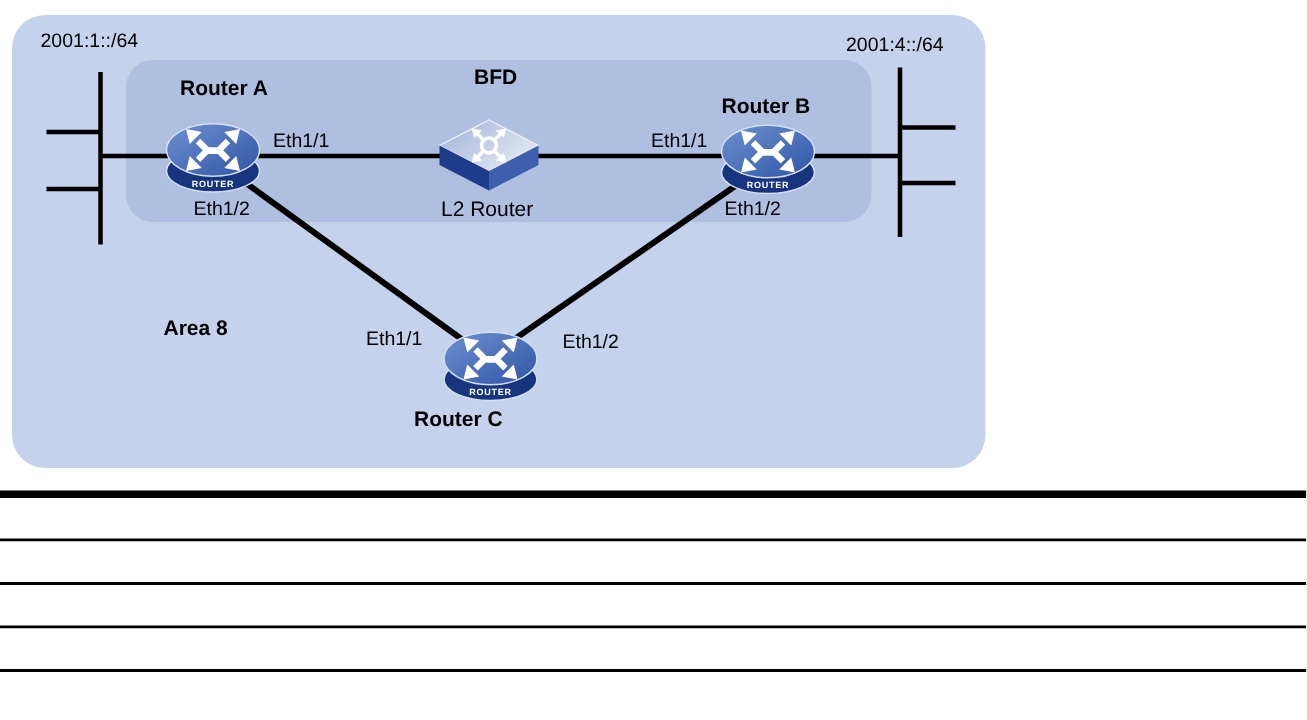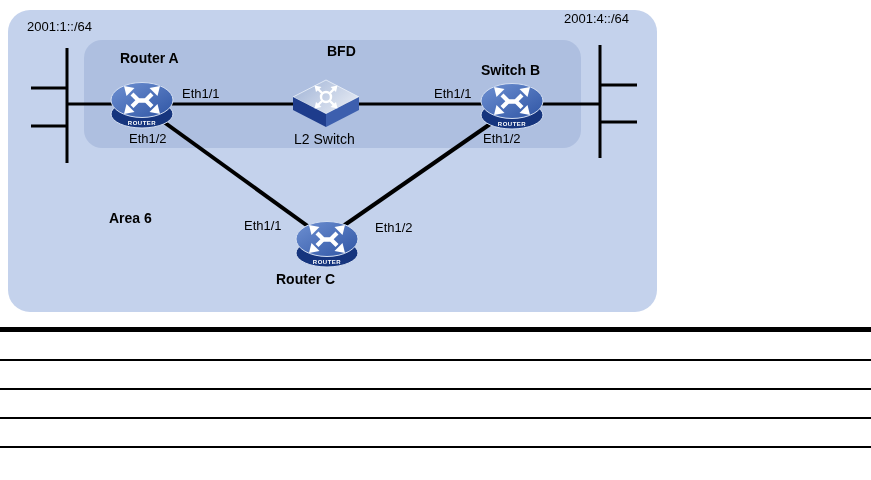--- a/index.html
+++ b/index.html
@@ -102,34 +102,34 @@
         <line x1="506" y1="113" x2="323" y2="240" stroke-width="4"></line>
       </g>
 
       <use href="#sym-router" x="110" y="81" width="64" height="48"></use>
       <use href="#sym-router" x="480" y="82" width="64" height="48"></use>
       <use href="#sym-router" x="295" y="220" width="64" height="48"></use>
       <use href="#sym-switch" x="292" y="79" width="68" height="50"></use>
     </svg>
 
     <div class="lbl" style="left:27px;top:20px">2001:1::/64</div>
-    <div class="lbl" style="left:564px;top:12px">2001:4::/64</div>
+    <div class="lbl" style="left:564px;top:23px">2001:4::/64</div>
 
     <div class="lbl bold" style="left:120px;top:50px">Router A</div>
-    <div class="lbl bold" style="left:327px;top:43px">BFD</div>
-    <div class="lbl bold" style="left:481px;top:62px">Switch B</div>
+    <div class="lbl bold" style="left:316px;top:43px">BFD</div>
+    <div class="lbl bold" style="left:481px;top:62px">Router B</div>
 
     <div class="lbl" style="left:182px;top:87px">Eth1/1</div>
     <div class="lbl" style="left:434px;top:87px">Eth1/1</div>
     <div class="lbl" style="left:129px;top:132px">Eth1/2</div>
     <div class="lbl" style="left:483px;top:132px">Eth1/2</div>
 
-    <div class="lbl mid" style="left:294px;top:131px">L2 Switch</div>
+    <div class="lbl mid" style="left:294px;top:131px">L2 Router</div>
 
-    <div class="lbl bold" style="left:109px;top:210px">Area 6</div>
+    <div class="lbl bold" style="left:109px;top:210px">Area 8</div>
 
     <div class="lbl" style="left:244px;top:219px">Eth1/1</div>
     <div class="lbl" style="left:375px;top:221px">Eth1/2</div>
     <div class="lbl bold" style="left:276px;top:271px">Router C</div>
 
   </div>
 
   <div id="cfgTable">
     <div class="trow"></div>
     <div class="trow"></div>

